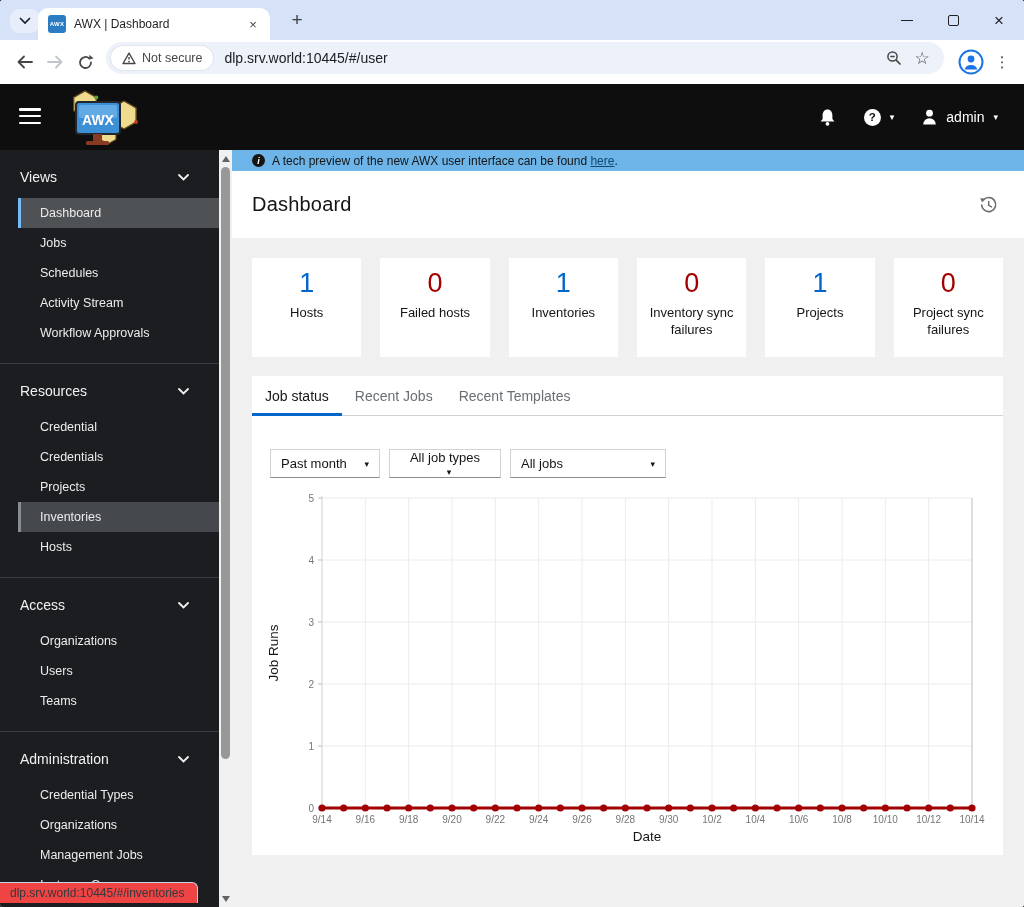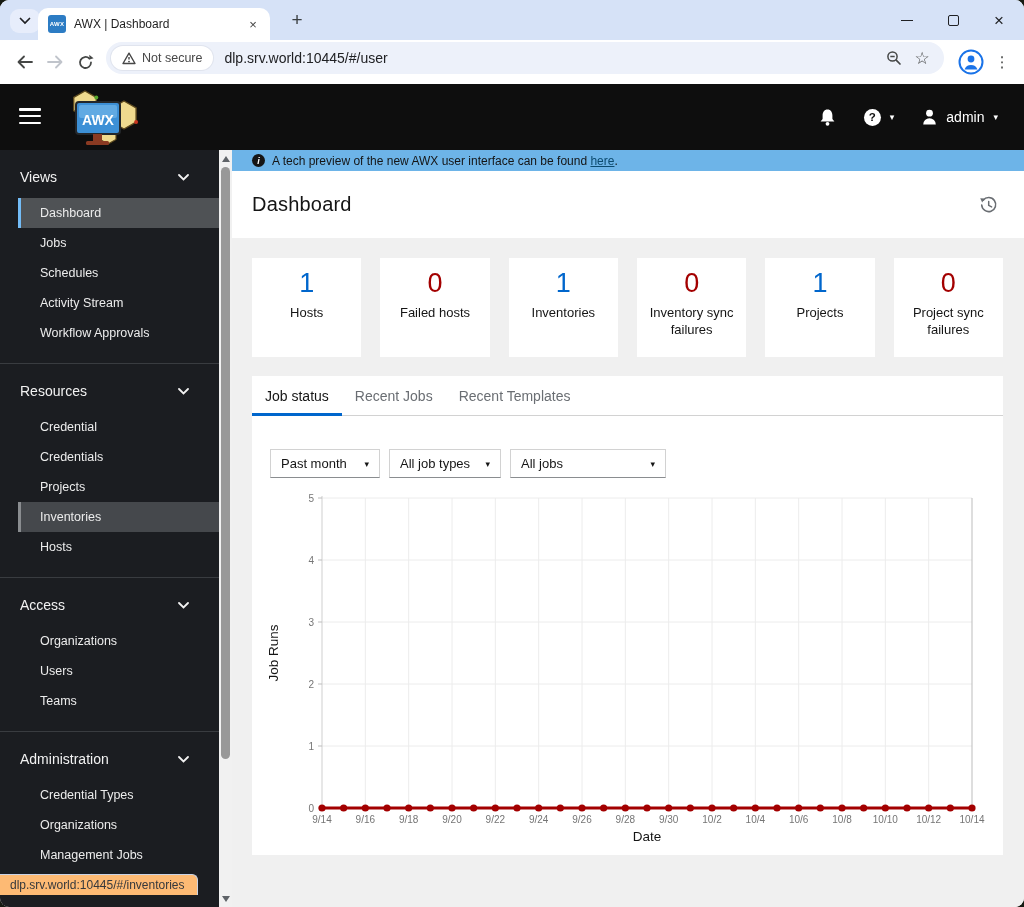--- a/index.html
+++ b/index.html
@@ -4,21 +4,21 @@
 <style>
   * { box-sizing: border-box; margin: 0; padding: 0; }
   html,body { width:1024px; height:907px; }
   body {
     background:#161a12;
     font-family:"Liberation Sans", sans-serif;
     -webkit-font-smoothing:antialiased;
   }
   .window {
     position:relative; width:1024px; height:907px;
-    border-radius:9px; overflow:hidden; background:#f0f0f0;
+    border-radius:3px; overflow:hidden; background:#f0f0f0;
   }
 
   
   .tabstrip { position:relative; height:40px; background:#d6e2f7; }
   .tab-search {
     position:absolute; left:10px; top:9px; width:30px; height:24px;
     border-radius:9px; background:#e7edfb; display:grid; place-items:center;
   }
   .tab {
     position:absolute; left:38px; top:8px; width:232px; height:32px;
@@ -118,30 +118,30 @@
   .tab-item.active { color:#151515; }
   .tab-item.active::after { content:''; position:absolute; left:0; right:0; bottom:-1px; height:3px; background:#0066cc; }
 
   .filters { display:flex; gap:9px; margin:33px 0 0 18px; }
   .pf-select {
     height:29px; border:1px solid #d2d2d2; border-bottom-color:#8a8d90; background:#fff;
     display:flex; align-items:center; justify-content:space-between; padding:0 10px;
     font-size:13px; color:#151515;
   }
   .pf-select:nth-child(1){ width:110px; }
-  .pf-select:nth-child(2){ width:112px; }
+  .pf-select:nth-child(2){ width:112px;flex-direction:column; }
   .pf-select:nth-child(3){ width:156px; }
   .sel-caret { font-size:9px; color:#151515; margin-left:8px; }
 
   .chart-wrap { margin-top:8px; }
   svg text { font-family:"Liberation Sans", sans-serif; }
 
   .status-bubble {
-    position:absolute; left:0; bottom:12px; height:21px; z-index:9;
-    background:#fdba74; border:1px solid #c9d3e6; border-left:none; border-bottom:none;
+    position:absolute; left:0; bottom:4px; height:21px; z-index:9;
+    background:#ef4444; border:1px solid #c9d3e6; border-left:none; border-bottom:none;
     border-top-right-radius:6px; display:flex; align-items:center; padding:0 12px 0 10px;
     font-size:12px; color:#35383c;
   }
 </style>
 </head>
 <body>
 
 <div class="window">
 
   <div class="tabstrip">

